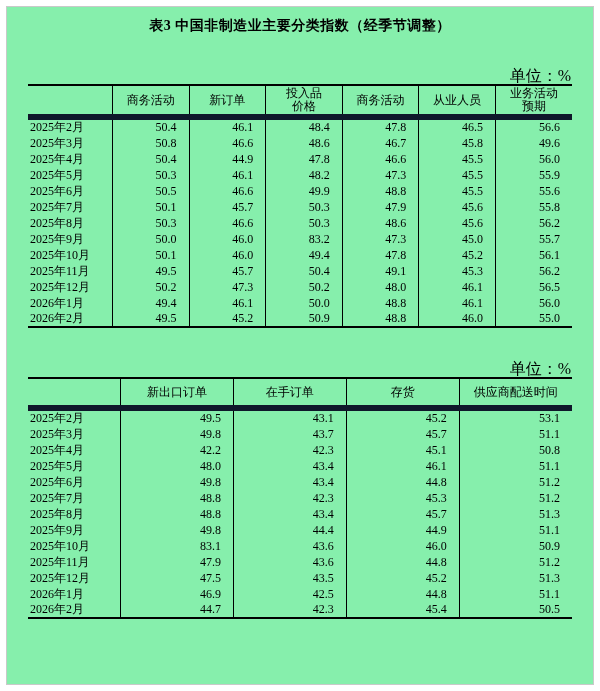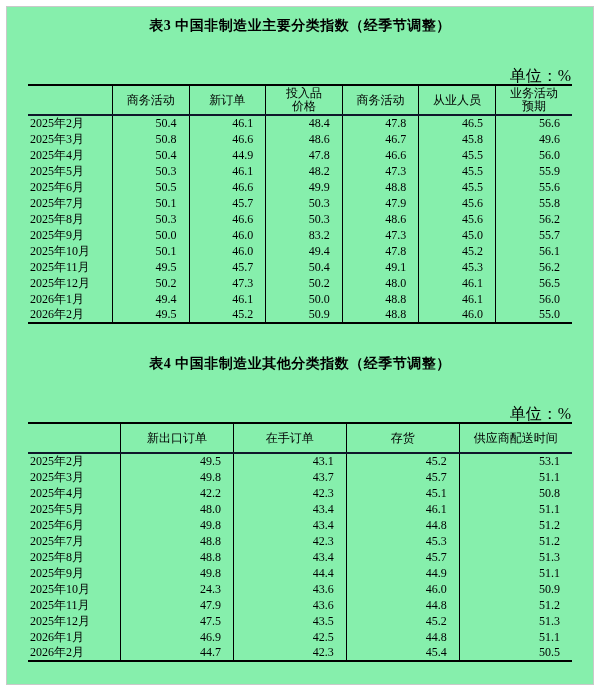--- a/index.html
+++ b/index.html
@@ -54,21 +54,21 @@
   table.data-table thead tr {
     height: 30px;
   }
   table.data-table th {
     font-weight: normal;
     font-size: 12px;
     line-height: 13px;
     text-align: center;
     vertical-align: middle;
     white-space: pre-line;
-    border-bottom: 2px solid #0f172a;
+    border-bottom: 6px solid #0f172a;
     padding: 1px 2px;
   }
   table.data-table th + th,
   table.data-table td + td {
     border-left: 1px solid #000;
   }
   table.data-table tbody tr {
     height: 16px;
   }
   table.data-table td {
@@ -225,21 +225,20 @@
             <td class="num">49.5</td>
             <td class="num">45.2</td>
             <td class="num">50.9</td>
             <td class="num">48.8</td>
             <td class="num">46.0</td>
             <td class="num">55.0</td>
           </tr>
         </tbody>
     </table>
 
-    <h1 class="tbl-title second">表4 中国非制造业其他分类指数（经季节调整）</h1>
 
     <div class="unit-label">单位：%</div>
 
     <table class="data-table" data-table="table4">
       <thead>
           <tr>
             <th></th>
             <th>新出口订单</th>
             <th>在手订单</th>
             <th>存货</th>
@@ -298,21 +297,21 @@
           </tr>
           <tr>
             <td class="date">2025年9月</td>
             <td class="num">49.8</td>
             <td class="num">44.4</td>
             <td class="num">44.9</td>
             <td class="num">51.1</td>
           </tr>
           <tr>
             <td class="date">2025年10月</td>
-            <td class="num">24.3</td>
+            <td class="num">83.1</td>
             <td class="num">43.6</td>
             <td class="num">46.0</td>
             <td class="num">50.9</td>
           </tr>
           <tr>
             <td class="date">2025年11月</td>
             <td class="num">47.9</td>
             <td class="num">43.6</td>
             <td class="num">44.8</td>
             <td class="num">51.2</td>

